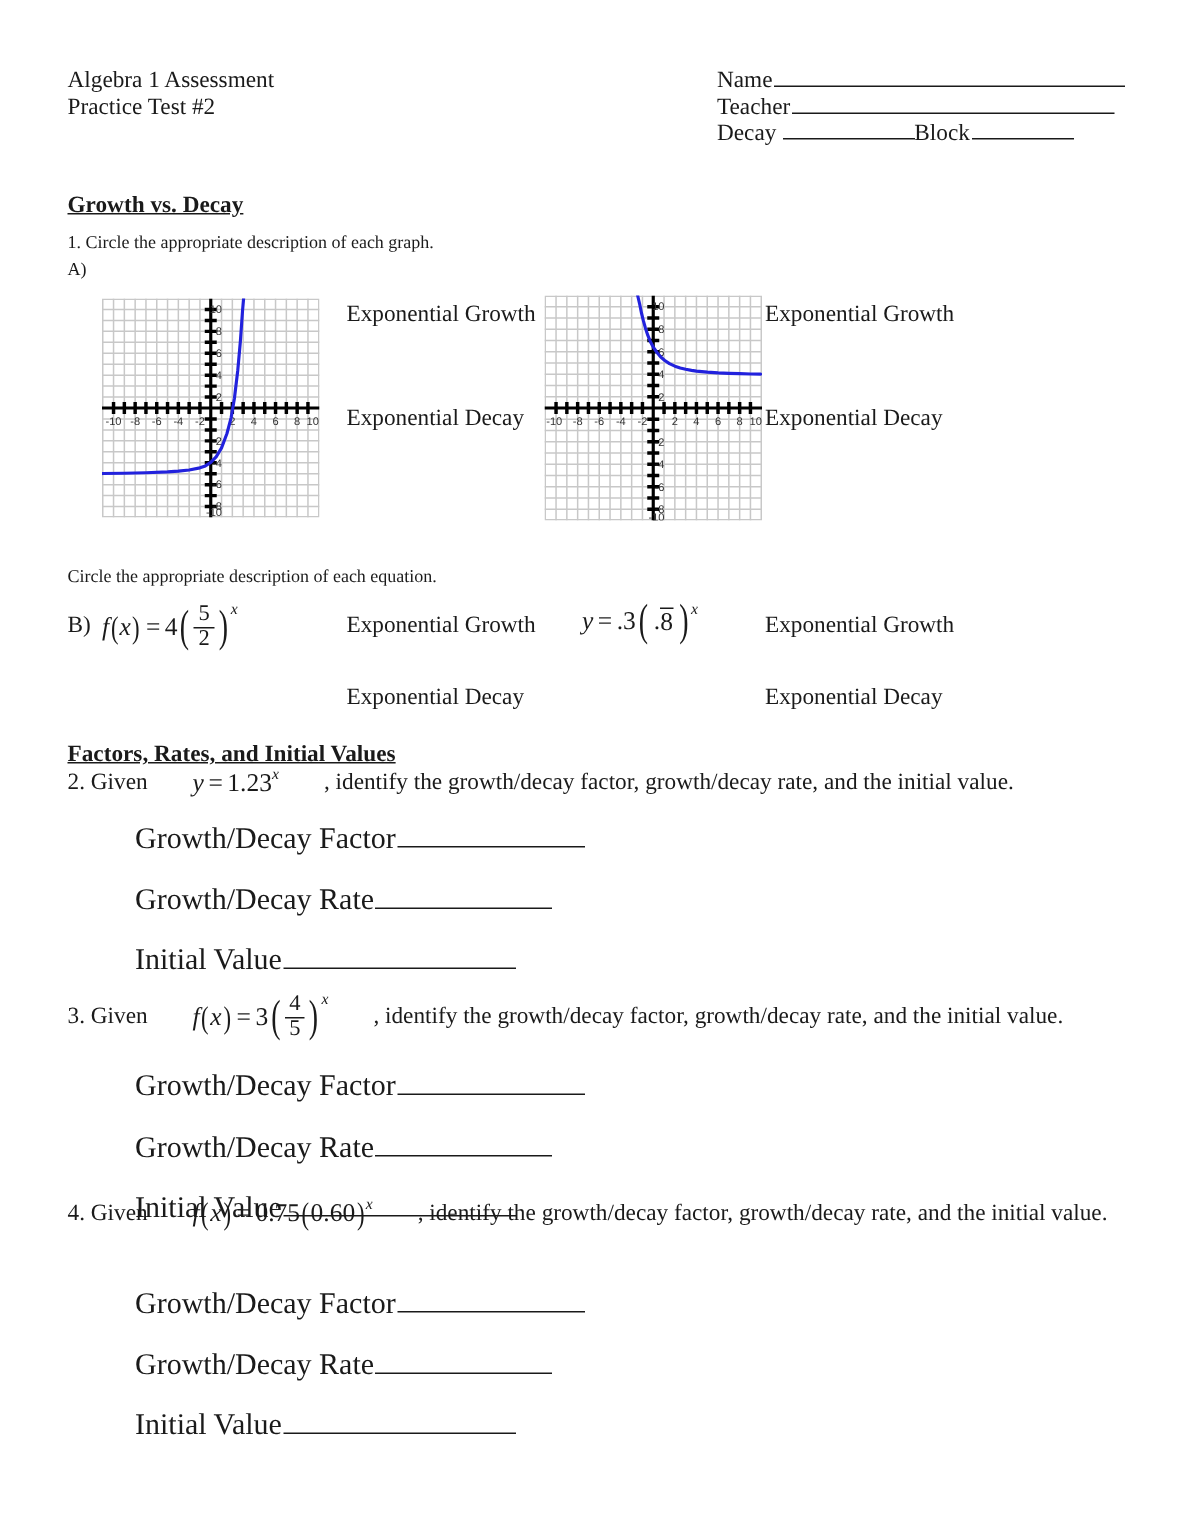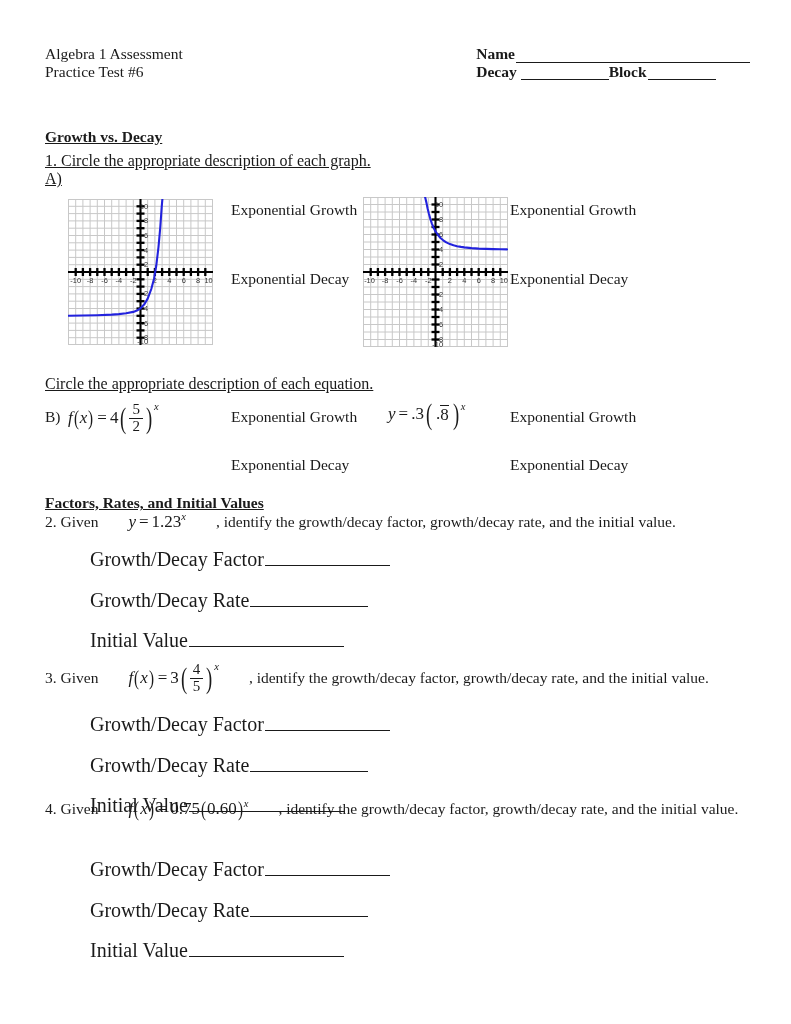--- a/index.html
+++ b/index.html
@@ -31,21 +31,21 @@
     display: flex;
     justify-content: space-between;
   }
   .header-left div,
   .header-right div {
     font-size: 15.5px;
     line-height: 17.6px;
     white-space: nowrap;
   }
   .header-right { padding-left: 0; }
-  .header-right div { display: flex; align-items: flex-end; font-weight: bold; }
+  .header-right div { display: flex; align-items: flex-start; }
   .blank {
     display: inline-block;
     border-bottom: 1.1px solid #1a1a1a;
     height: 12px;
     margin-left: 1px;
   }
   .b-name  { width: 234px; }
   .b-teach { width: 215px; }
   .b-date  { width: 88px; margin-left: 4px; }
   .b-block { width: 68px; }
@@ -58,24 +58,23 @@
     font-weight: bold;
     text-decoration: underline;
     white-space: nowrap;
   }
   #growth-decay-head { top: 116px; margin-top: 12px; }
   #factors-head { top: 494px; }
 
   .qline {
     position: absolute;
     left: 45px;
-    font-size: 16px;
+    font-size: 12px;
     line-height: 18px;
     white-space: nowrap;
-    text-decoration: underline;
   }
   #q1-text { top: 152px; }
   #q1a-label { top: 170px; }
   #circle-eq-text { top: 375px; }
 
   
   .graph {
     position: absolute;
     width: 145px;
     height: 146px;
@@ -189,26 +188,30 @@
   .a-init   { width: 155px; }
 </style>
 </head>
 <body>
 
 <div class="page">
 
   <div class="header">
     <div class="header-left">
       <div>Algebra 1 Assessment</div>
-      <div>Practice Test #6</div>
+      <div>Practice Test #2</div>
     </div>
     <div class="header-right">
       <div>
         <span>Name</span>
           <span class="blank b-name"></span>
+      </div>
+      <div>
+        <span>Teacher</span>
+          <span class="blank b-teach"></span>
       </div>
       <div>
         <span>Decay </span>
           <span class="blank b-date"></span>
           <span>Block</span>
           <span class="blank b-block"></span>
       </div>
     </div>
   </div>
 

